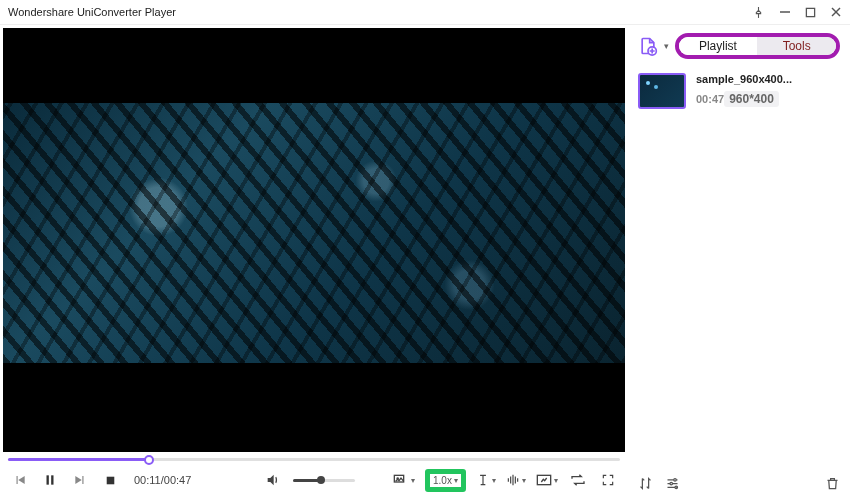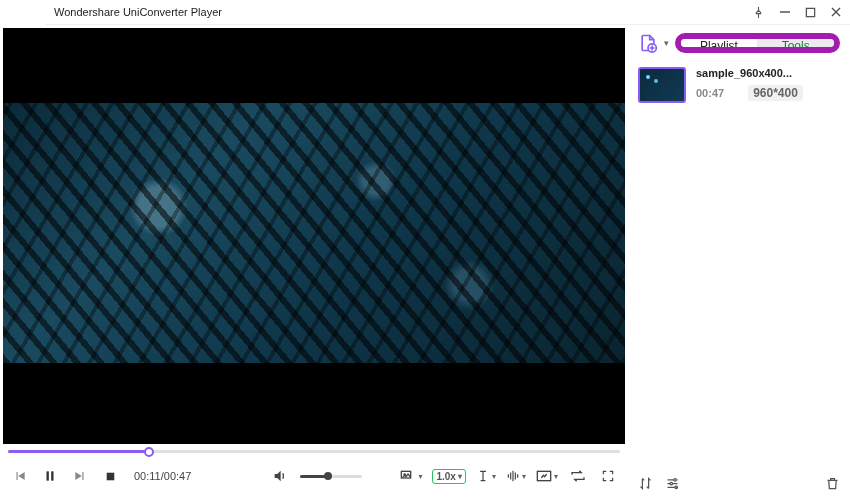--- a/index.html
+++ b/index.html
@@ -1,58 +1,58 @@
 <!DOCTYPE html>
 <html><head>
 <meta charset="utf-8">
 <style>
 * { box-sizing: border-box; margin: 0; padding: 0; }
 body { font-family: -apple-system, "Segoe UI", Arial, sans-serif; font-size: 12px; color: #333; background: #fff; width: 850px; height: 501px; overflow: hidden; display: flex; flex-direction: column; }
-.titlebar { height: 25px; display: flex; align-items: center; padding: 0 8px; background: #fff; border-bottom: 1px solid #eee; margin-left: 46px; }
+.titlebar { height: 25px; display: flex; align-items: center; padding: 0 8px; background: #fff; border-bottom: 1px solid #eee; }
 .titlebar .title { font-size: 11px; color: #222; flex: 1; }
 .titlebar .win-controls { display: flex; gap: 14px; align-items: center; }
 .titlebar .win-controls span { cursor: pointer; color: #555; display: inline-flex; }
 .main { flex: 1; display: flex; overflow: hidden; }
 .video-pane { width: 628px; display: flex; flex-direction: column; background: #fff; }
 .video-area { flex: 1; background: #000; position: relative; overflow: hidden; margin: 3px 3px 0 3px; }
 .video-placeholder { position: absolute; top: 75px; left: 0; right: 0; height: 260px; background: linear-gradient(135deg,#0a2a3a 0%,#1a4a5f 30%,#0e3548 60%,#0a2430 100%); }
 .video-placeholder::before { content: ""; position: absolute; inset: 0; background:
  repeating-linear-gradient(50deg, rgba(0,0,0,0.55) 0 6px, transparent 6px 18px),
  repeating-linear-gradient(-60deg, rgba(0,0,0,0.35) 0 4px, transparent 4px 22px),
  radial-gradient(circle at 25% 40%, rgba(200,240,255,0.25) 0 4%, transparent 6%),
  radial-gradient(circle at 60% 30%, rgba(180,230,255,0.2) 0 3%, transparent 5%),
  radial-gradient(circle at 75% 70%, rgba(160,220,255,0.18) 0 3%, transparent 5%);
  mix-blend-mode: normal; }
 .progress-wrap { padding: 6px 8px 0 8px; }
 .progress-track { height: 3px; background: #e0e0e0; position: relative; border-radius: 2px; }
 .progress-fill { position: absolute; left: 0; top: 0; bottom: 0; background: #8a5cf6; border-radius: 2px; }
 .progress-handle { position: absolute; top: 50%; width: 10px; height: 10px; background: #fff; border: 2px solid #8a5cf6; border-radius: 50%; transform: translate(-50%,-50%); }
-.controls { height: 48px; display: flex; align-items: center; padding: 0 10px 2px 10px; gap: 10px; }
+.controls { height: 40px; display: flex; align-items: center; padding: 0 10px 2px 10px; gap: 10px; }
 .controls .btn { color: #444; cursor: pointer; display: inline-flex; align-items: center; justify-content: center; width: 20px; height: 20px; }
 .controls .time { font-size: 11px; color: #444; margin-left: 4px; }
 .controls .spacer { flex: 1; }
 .vol-track { width: 62px; height: 3px; background: #ddd; position: relative; border-radius: 2px; }
 .vol-fill { position: absolute; left: 0; top: 0; bottom: 0; width: 45%; background: #444; border-radius: 2px; }
 .vol-handle { position: absolute; top: 50%; left: 45%; width: 8px; height: 8px; background: #444; border-radius: 50%; transform: translate(-50%,-50%); }
-.badge { font-size: 10px; border: 1px solid #22c55e; border-radius: 3px; padding: 1px 3px; color: #555; display: inline-flex; align-items: center; gap: 2px; font-weight: bold; }
+.badge { font-size: 10px; border: 5px solid #22c55e; border-radius: 3px; padding: 1px 3px; color: #555; display: inline-flex; align-items: center; gap: 2px; }
 .dd { font-size: 8px; color: #666; }
 .side-pane { flex: 1; display: flex; flex-direction: column; padding: 8px 10px; }
 .side-top { display: flex; align-items: center; gap: 6px; margin-bottom: 10px; }
 .add-btn { color: #8a5cf6; cursor: pointer; display: inline-flex; align-items: center; }
 .add-dd { font-size: 9px; color: #666; cursor: pointer; }
-.seg { flex: 1; display: flex; border: 6px solid #a21caf; border-radius: 14px; overflow: hidden; height: 20px; }
-.seg button { flex: 1; border: none; background: transparent; font-size: 12px; color: #15803d; cursor: pointer; }
+.seg { flex: 1; display: flex; border: 4px solid #a21caf; border-radius: 14px; overflow: hidden; height: 26px; }
+.seg button { flex: 1; border: none; background: transparent; font-size: 12px; color: #7f1d1d; cursor: pointer; }
 .seg button.active { background: #fff; color: #222; }
 .seg button:not(.active) { background: #eceaef; }
 .pl-item { display: flex; gap: 10px; align-items: flex-start; padding: 4px 0; font-weight: bold; }
 .thumb { width: 48px; height: 36px; background: linear-gradient(135deg,#0b2a3e,#103a52); border-radius: 3px; position: relative; overflow: hidden; border: 2px solid #8a5cf6; }
 .thumb::after{ content:""; position:absolute; top:6px; left:6px; width:4px; height:4px; background:#7fd4ff; border-radius:50%; box-shadow: 8px 4px 0 0 #5fb8e6; }
 .pl-meta { display: flex; flex-direction: column; gap: 6px; font-size: 11px; }
 .pl-meta .name { color: #222; }
-.pl-meta .row2 { display: flex; gap: 24px; align-items: center; color: #888; }
+.pl-meta .row2 { display: flex; gap: 0; align-items: center; color: #888; }
 .pl-meta .res { background: #f1f1f3; padding: 1px 5px; border-radius: 3px; font-size: 12px; color: #666; }
 .side-spacer { flex: 1; }
 .side-bottom { display: flex; justify-content: space-between; align-items: center; padding: 4px 0 2px 0; }
 .side-bottom .grp { display: flex; gap: 12px; }
 .side-bottom .ib { color: #555; cursor: pointer; display: inline-flex; }
 svg { display: block; }
 </style>
 </head>
 <body>
 

